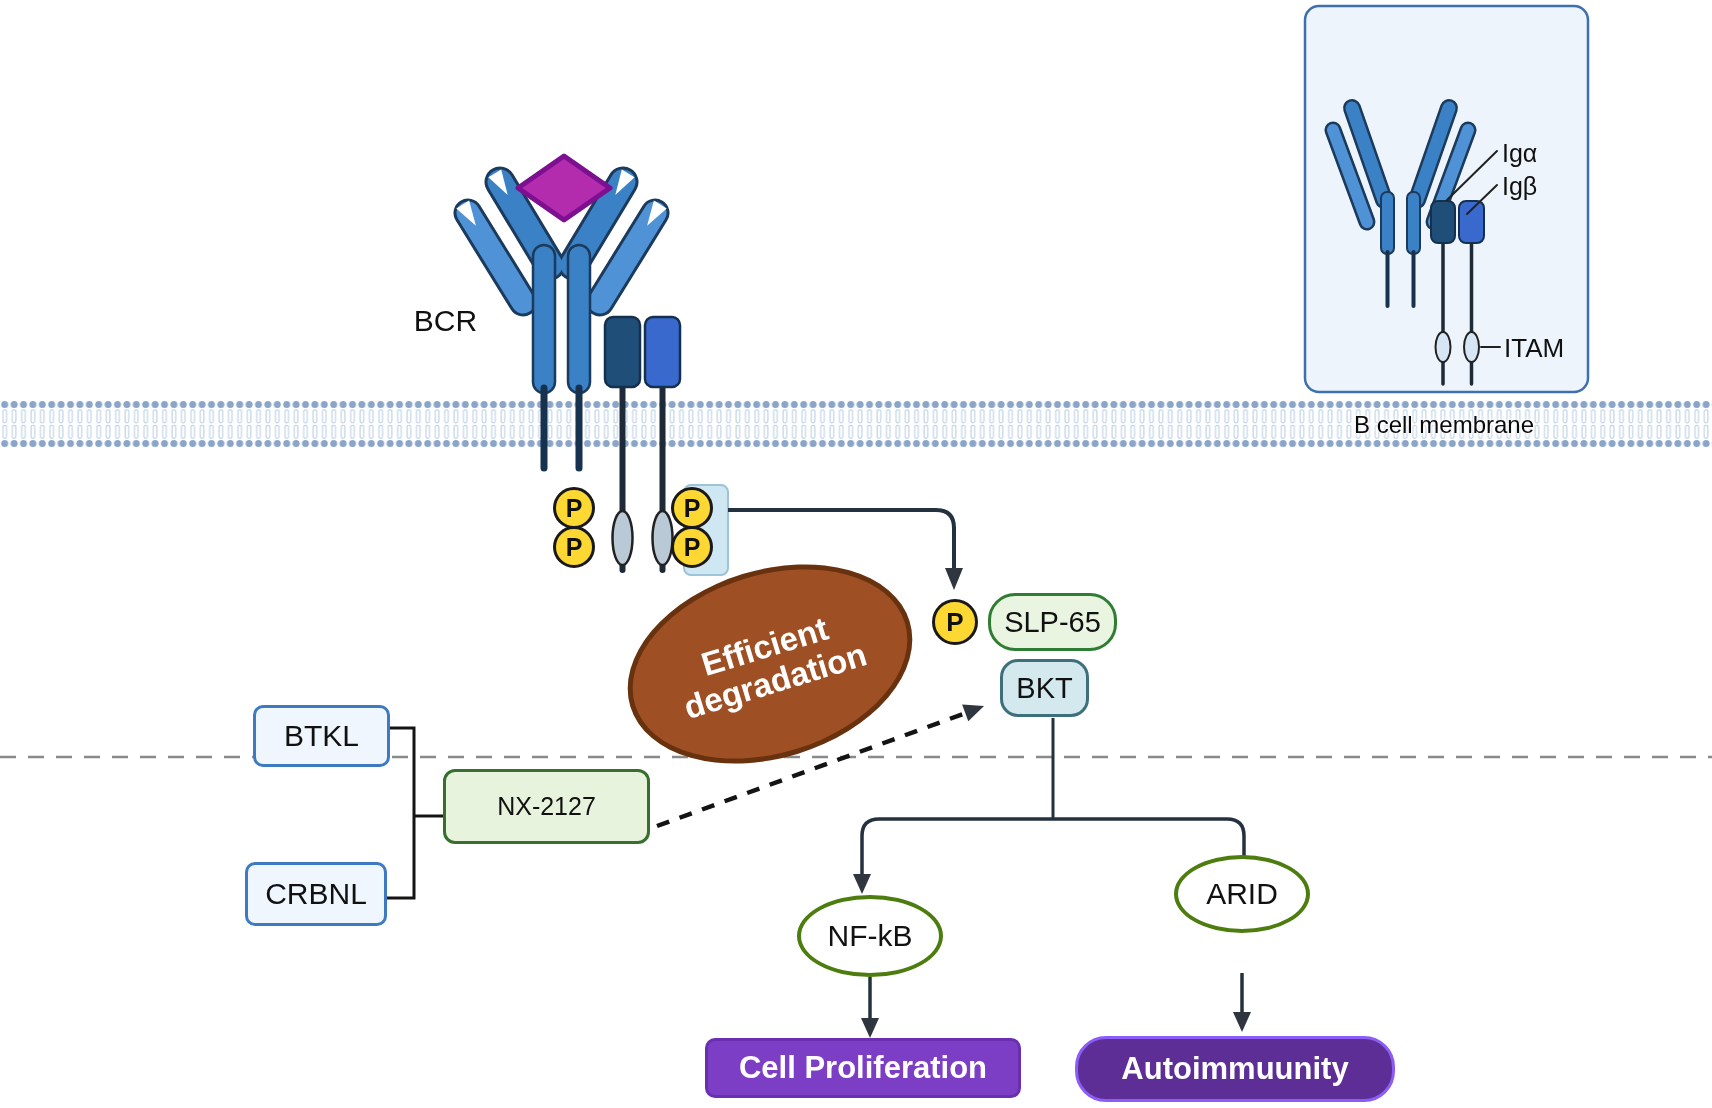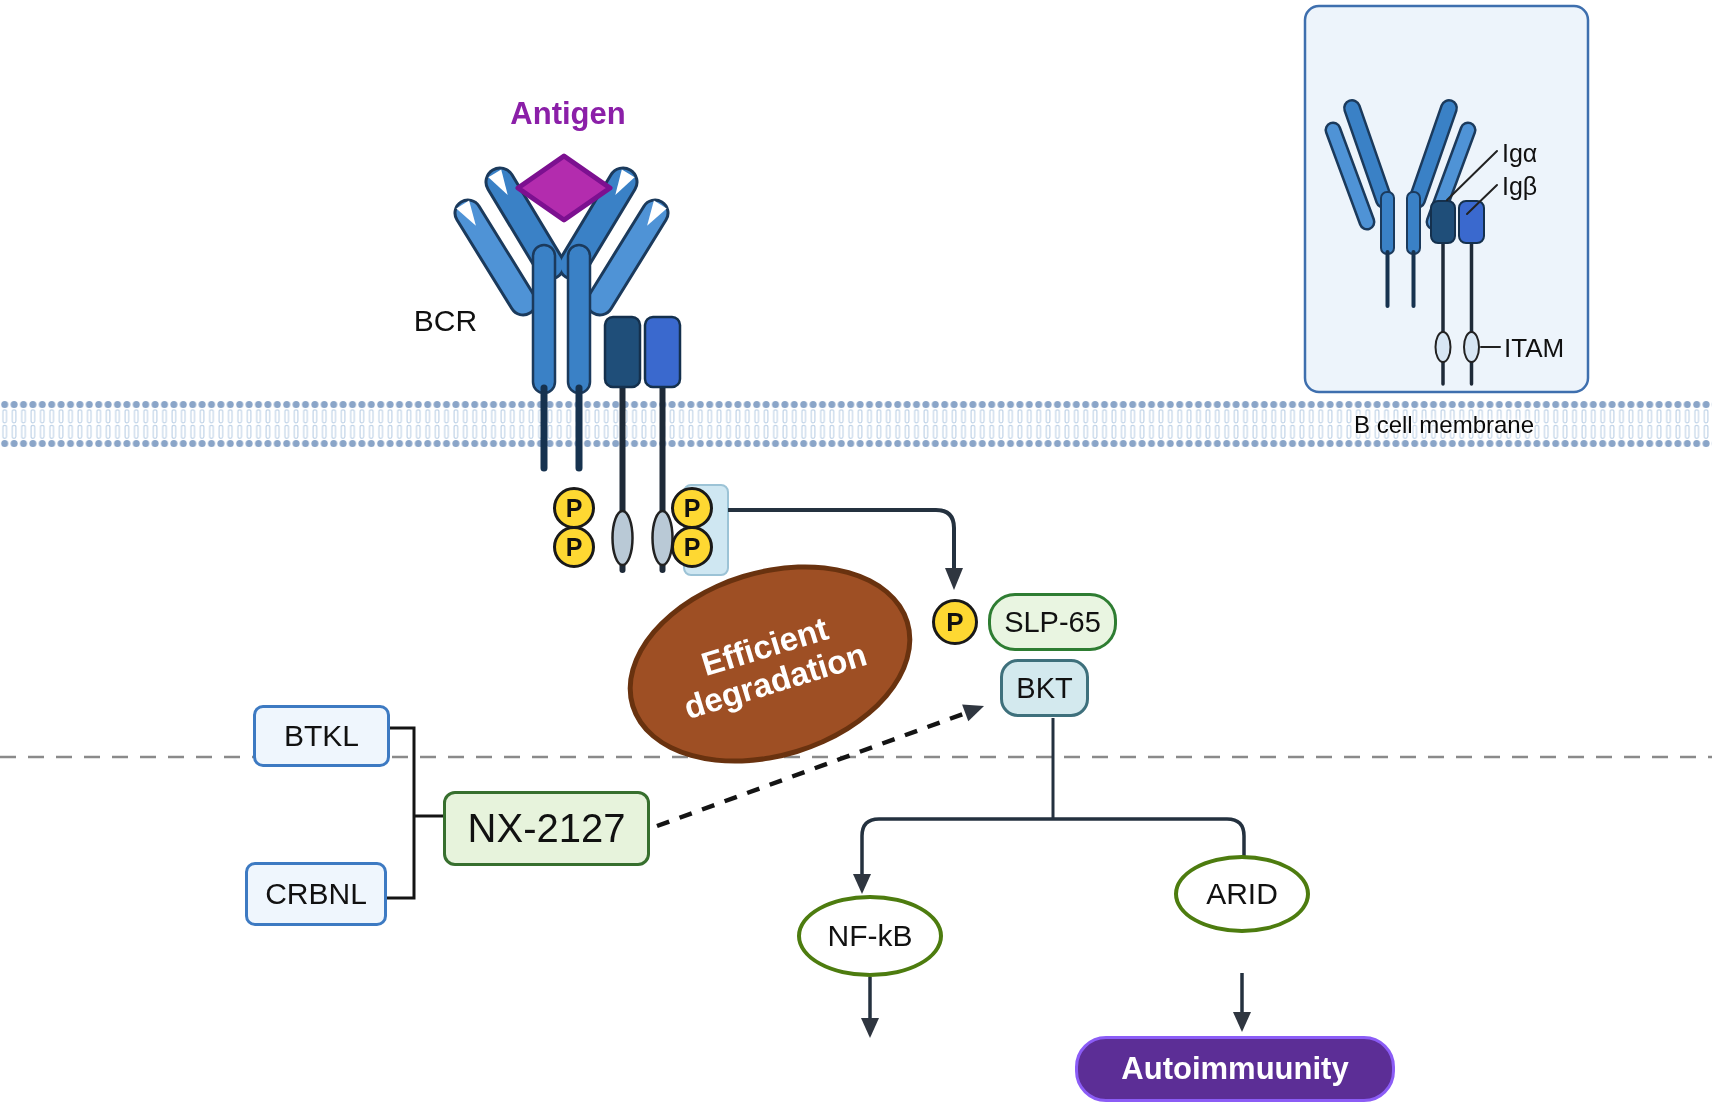--- a/index.html
+++ b/index.html
@@ -24,22 +24,22 @@
        font-size:25px;font-weight:700;color:#111;}
   .p-big{width:46px;height:46px;font-size:26px;}
   .node{box-sizing:border-box;}
   .slp65{left:988px;top:593px;width:129px;height:58px;background:#e9f5e1;border:3.5px solid #2e7d32;
        border-radius:27px;font-size:29px;font-weight:500;color:#111;}
   .bkt{left:1000px;top:659px;width:89px;height:58px;background:#d3e9ee;border:3.5px solid #3e707c;
        border-radius:18px;font-size:29px;font-weight:500;color:#111;}
   .box-blue{background:#eff6fd;border:3px solid #3d7ac2;border-radius:10px;font-size:30px;font-weight:500;color:#111;}
   .btkl{left:253px;top:705px;width:137px;height:62px;}
   .crbnl{left:245px;top:862px;width:142px;height:64px;}
-  .nx{left:443px;top:791px;width:207px;height:75px;background:#e7f3dc;border:3px solid #376f2e;
-       border-radius:12px;font-size:40px;font-weight:500;color:#111;}
+  .nx{left:443px;top:769px;width:207px;height:75px;background:#e7f3dc;border:3px solid #376f2e;
+       border-radius:12px;font-size:25px;font-weight:500;color:#111;}
   .oval{background:#ffffff;border:4px solid #4d7c0f;border-radius:50%;font-size:30px;font-weight:500;color:#111;}
   .nfkb{left:797px;top:895px;width:146px;height:82px;}
   .arid{left:1174px;top:855px;width:136px;height:78px;}
   .prolif{left:705px;top:1038px;width:316px;height:60px;background:#7c3ec5;border:3px solid #6a2fb0;
        border-radius:10px;font-size:31px;font-weight:700;color:#fff;}
   .autoimm{left:1075px;top:1036px;width:320px;height:66px;background:#5c2e96;border:3px solid #8b5cf6;
        border-radius:31px;font-size:31px;font-weight:700;color:#fff;}
   .inset-title{left:1312px;top:22px;width:270px;height:76px;flex-direction:column;font-size:27px;
        font-weight:700;color:#0c0c0c;line-height:1.3;}
   .iga-lbl{left:1502px;top:138px;width:64px;height:30px;justify-content:flex-start;font-size:25px;font-weight:500;color:#111;}
@@ -149,21 +149,20 @@
       <ellipse cx="1443" cy="347" rx="7.5" ry="15" fill="#d7e6f4" stroke="#222" stroke-width="2"></ellipse>
       <ellipse cx="1471.5" cy="347" rx="7.5" ry="15" fill="#d7e6f4" stroke="#222" stroke-width="2"></ellipse>
       <g stroke="#222" stroke-width="2">
         <line x1="1497" y1="151" x2="1447" y2="200"></line>
         <line x1="1497" y1="185" x2="1467" y2="214"></line>
         <line x1="1481" y1="347" x2="1500" y2="347"></line>
       </g>
     </g>
   </svg>
 
-  <div class="lbl antigen-lbl">Antigen</div>
   <div class="lbl bcr-lbl">BCR</div>
   <div class="lbl membrane-lbl">B cell membrane</div>
 
   <div class="degrade">
     <div>Efficient</div>
     <div>degradation</div>
   </div>
 
   <div class="lbl p-circle" style="left:553px;top:487px;">P</div>
   <div class="lbl p-circle" style="left:553px;top:526px;">P</div>
@@ -171,19 +170,20 @@
   <div class="lbl p-circle" style="left:671px;top:526px;">P</div>
   <div class="lbl p-circle p-big" style="left:932px;top:599px;">P</div>
 
   <div class="lbl node slp65">SLP-65</div>
   <div class="lbl node bkt">BKT</div>
   <div class="lbl node box-blue btkl">BTKL</div>
   <div class="lbl node box-blue crbnl">CRBNL</div>
   <div class="lbl node nx">NX-2127</div>
   <div class="lbl node oval nfkb">NF-kB</div>
   <div class="lbl node oval arid">ARID</div>
+  <div class="lbl node prolif">Cell Proliferation</div>
   <div class="lbl node autoimm">Autoimmuunity</div>
 
   <div class="lbl iga-lbl">Igα</div>
   <div class="lbl igb-lbl">Igβ</div>
   <div class="lbl itam-lbl">ITAM</div>
 
 </div>
 
 </body></html>

